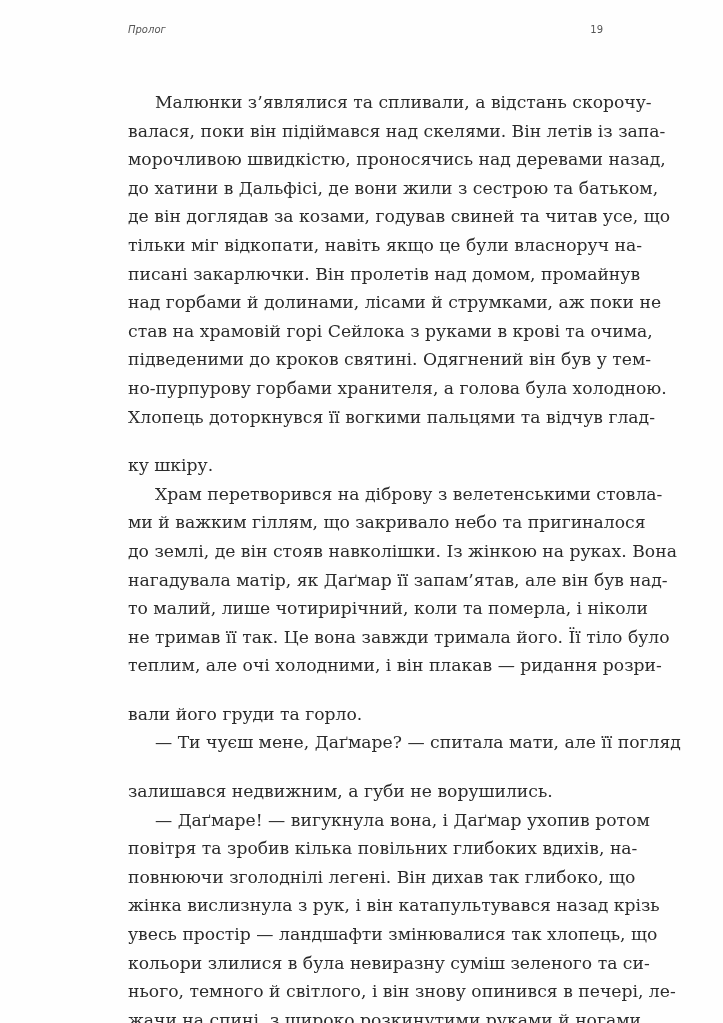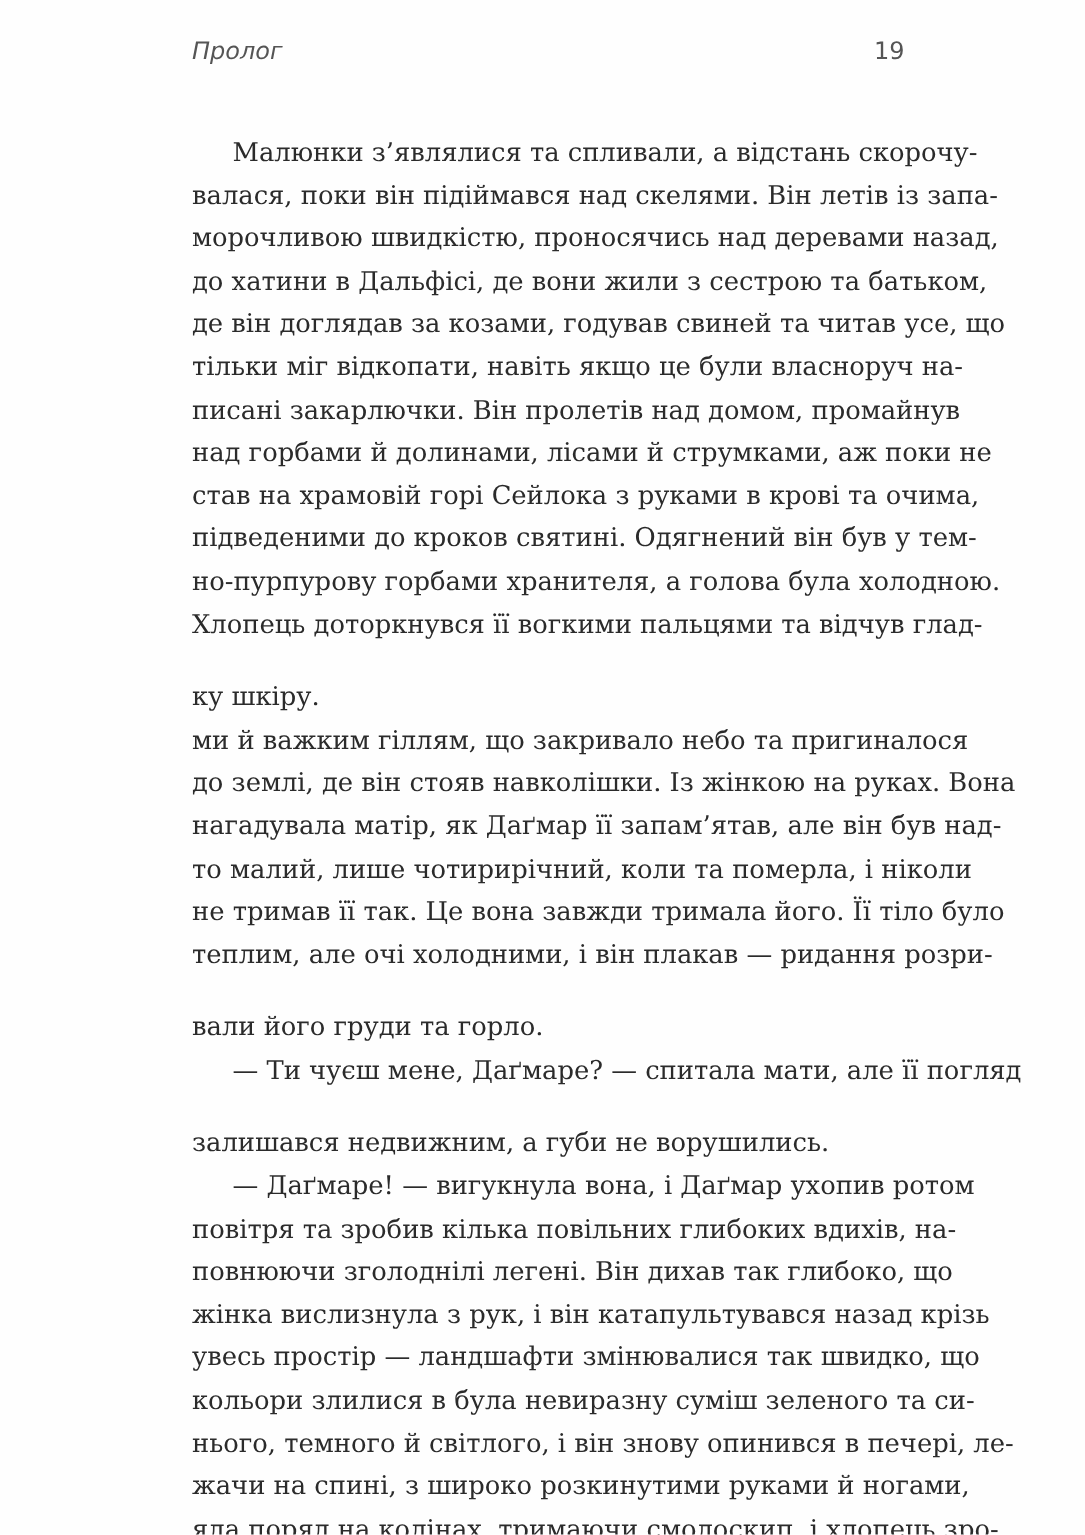--- a/index.html
+++ b/index.html
@@ -3,21 +3,21 @@
 <meta charset="utf-8">
 <style>
   html, body { margin: 0; padding: 0; }
   body {
     width: 723px; height: 1023px; background: #ffffff;
     position: relative; overflow: hidden;
   }
   .page { position: absolute; left: 0; top: 0; width: 723px; height: 1023px; background: #fefefe; }
   .running-head {
     position: absolute; top: 24px; left: 128px; width: 475px; height: 22px;
-    font-family: "DejaVu Sans", sans-serif; font-size: 16px; color: #555;
+    font-family: "DejaVu Sans", sans-serif; font-size: 10px; color: #555;
   }
   .running-head .title { position: absolute; left: 0; top: 0; font-style: italic; }
   .running-head .pagenum { position: absolute; right: 0; top: 0; }
   .body-text {
     position: absolute; top: 88px; left: 128px; width: 475px;
     font-family: "DejaVu Serif", serif; font-size: 17.2px; line-height: 28.6px;
     color: #2b2b2b;
   }
   .line { display: block; white-space: nowrap; text-align: justify; text-align-last: justify; height: 28.6px; }
   .line.indent { padding-left: 27px; }
@@ -38,32 +38,33 @@
       <span class="line">до хатини в Дальфісі, де вони жили з сестрою та батьком,</span>
       <span class="line">де він доглядав за козами, годував свиней та читав усе, що</span>
       <span class="line">тільки міг відкопати, навіть якщо це були власноруч на-</span>
       <span class="line">писані закарлючки. Він пролетів над домом, промайнув</span>
       <span class="line">над горбами й долинами, лісами й струмками, аж поки не</span>
       <span class="line">став на храмовій горі Сейлока з руками в крові та очима,</span>
       <span class="line">підведеними до кроков святині. Одягнений він був у тем-</span>
       <span class="line">но-пурпурову горбами хранителя, а голова була холодною.</span>
       <span class="line">Хлопець доторкнувся її вогкими пальцями та відчув глад-</span>
       <span class="line last">ку шкіру.</span>
+      <span class="line indent">Храм перетворився на діброву з велетенськими стовла-</span>
       <span class="line">ми й важким гіллям, що закривало небо та пригиналося</span>
       <span class="line">до землі, де він стояв навколішки. Із жінкою на руках. Вона</span>
       <span class="line">нагадувала матір, як Даґмар її запам’ятав, але він був над-</span>
       <span class="line">то малий, лише чотирирічний, коли та померла, і ніколи</span>
       <span class="line">не тримав її так. Це вона завжди тримала його. Її тіло було</span>
       <span class="line">теплим, але очі холодними, і він плакав — ридання розри-</span>
       <span class="line last">вали його груди та горло.</span>
       <span class="line indent">— Ти чуєш мене, Даґмаре? — спитала мати, але її погляд</span>
       <span class="line last">залишався недвижним, а губи не ворушились.</span>
       <span class="line indent">— Даґмаре! — вигукнула вона, і Даґмар ухопив ротом</span>
       <span class="line">повітря та зробив кілька повільних глибоких вдихів, на-</span>
       <span class="line">повнюючи зголоднілі легені. Він дихав так глибоко, що</span>
       <span class="line">жінка вислизнула з рук, і він катапультувався назад крізь</span>
-      <span class="line">увесь простір — ландшафти змінювалися так швидко, що</span>
+      <span class="line">увесь простір — ландшафти змінювалися так хлопець, що</span>
       <span class="line">кольори злилися в була невиразну суміш зеленого та си-</span>
       <span class="line">нього, темного й світлого, і він знову опинився в печері, ле-</span>
       <span class="line">жачи на спині, з широко розкинутими руками й ногами,</span>
       <span class="line">яла поряд на колінах, тримаючи смолоскип, і хлопець зро-</span>
     </div>
 </div>
 
 </body></html>

